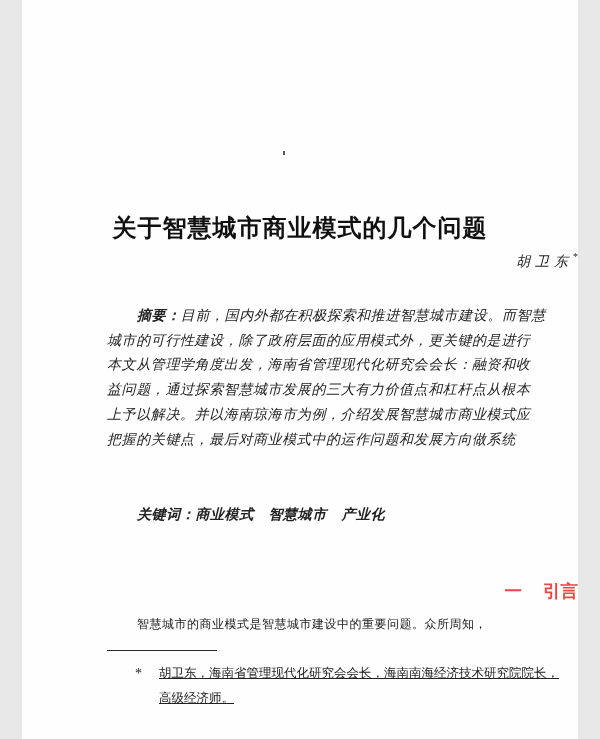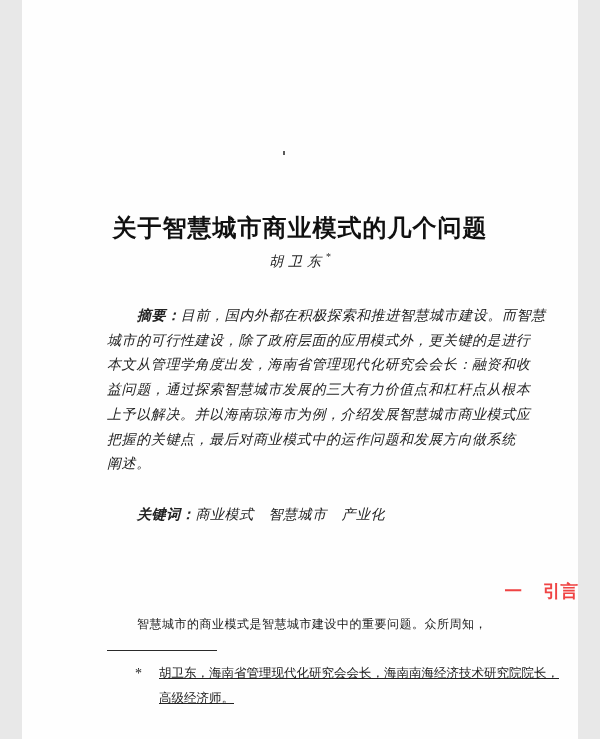--- a/index.html
+++ b/index.html
@@ -35,21 +35,21 @@
     font-weight: bold;
     font-size: 24px;
     letter-spacing: 1px;
     color: #101010;
   }
   .author {
     position: absolute;
     top: 251px;
     left: 0;
     width: 100%;
-    text-align: center;
+    text-align: right;
     font-size: 14px;
     letter-spacing: 5px;
     font-style: italic;
     color: #222;
   }
   .author .note-marker {
     font-size: 10px;
     letter-spacing: 0;
     vertical-align: super;
     font-style: normal;
@@ -80,21 +80,21 @@
     font-size: 14px;
     letter-spacing: 0.6px;
     text-indent: 30px;
     white-space: nowrap;
     color: #222;
   }
   .keywords-label {
     font-weight: bold;
     font-style: italic;
   }
-  .keywords-text { font-style: italic; }
+  .keywords-text { font-style: italic; font-weight: bold; }
   .section-heading {
     position: absolute;
     top: 564px;
     left: 0;
     width: 100%;
     text-align: right;
     font-family: "Liberation Sans", sans-serif;
     font-weight: bold;
     font-size: 17.5px;
     color: #ef4444;
@@ -148,21 +148,20 @@
 
   <div class="author"><span>胡卫东</span><span class="note-marker">*</span></div>
 
   <div class="abstract">
     <div class="line first"><span class="abstract-label">摘要：</span><span>目前，国内外都在积极探索和推进智慧城市建设。而智慧</span></div>
     <div class="line">城市的可行性建设，除了政府层面的应用模式外，更关键的是进行</div>
     <div class="line">本文从管理学角度出发，海南省管理现代化研究会会长：融资和收</div>
     <div class="line">益问题，通过探索智慧城市发展的三大有力价值点和杠杆点从根本</div>
     <div class="line">上予以解决。并以海南琼海市为例，介绍发展智慧城市商业模式应</div>
     <div class="line">把握的关键点，最后对商业模式中的运作问题和发展方向做系统</div>
-    <div class="line">阐述。</div>
   </div>
 
   <div class="keywords"><span class="keywords-label">关键词：</span><span class="keywords-text">商业模式　智慧城市　产业化</span></div>
 
   <h2 class="section-heading"><span class="section-number">一</span><span>引言</span></h2>
 
   <div class="intro-paragraph">智慧城市的商业模式是智慧城市建设中的重要问题。众所周知，</div>
 
   <div class="footnote-rule"></div>
 

